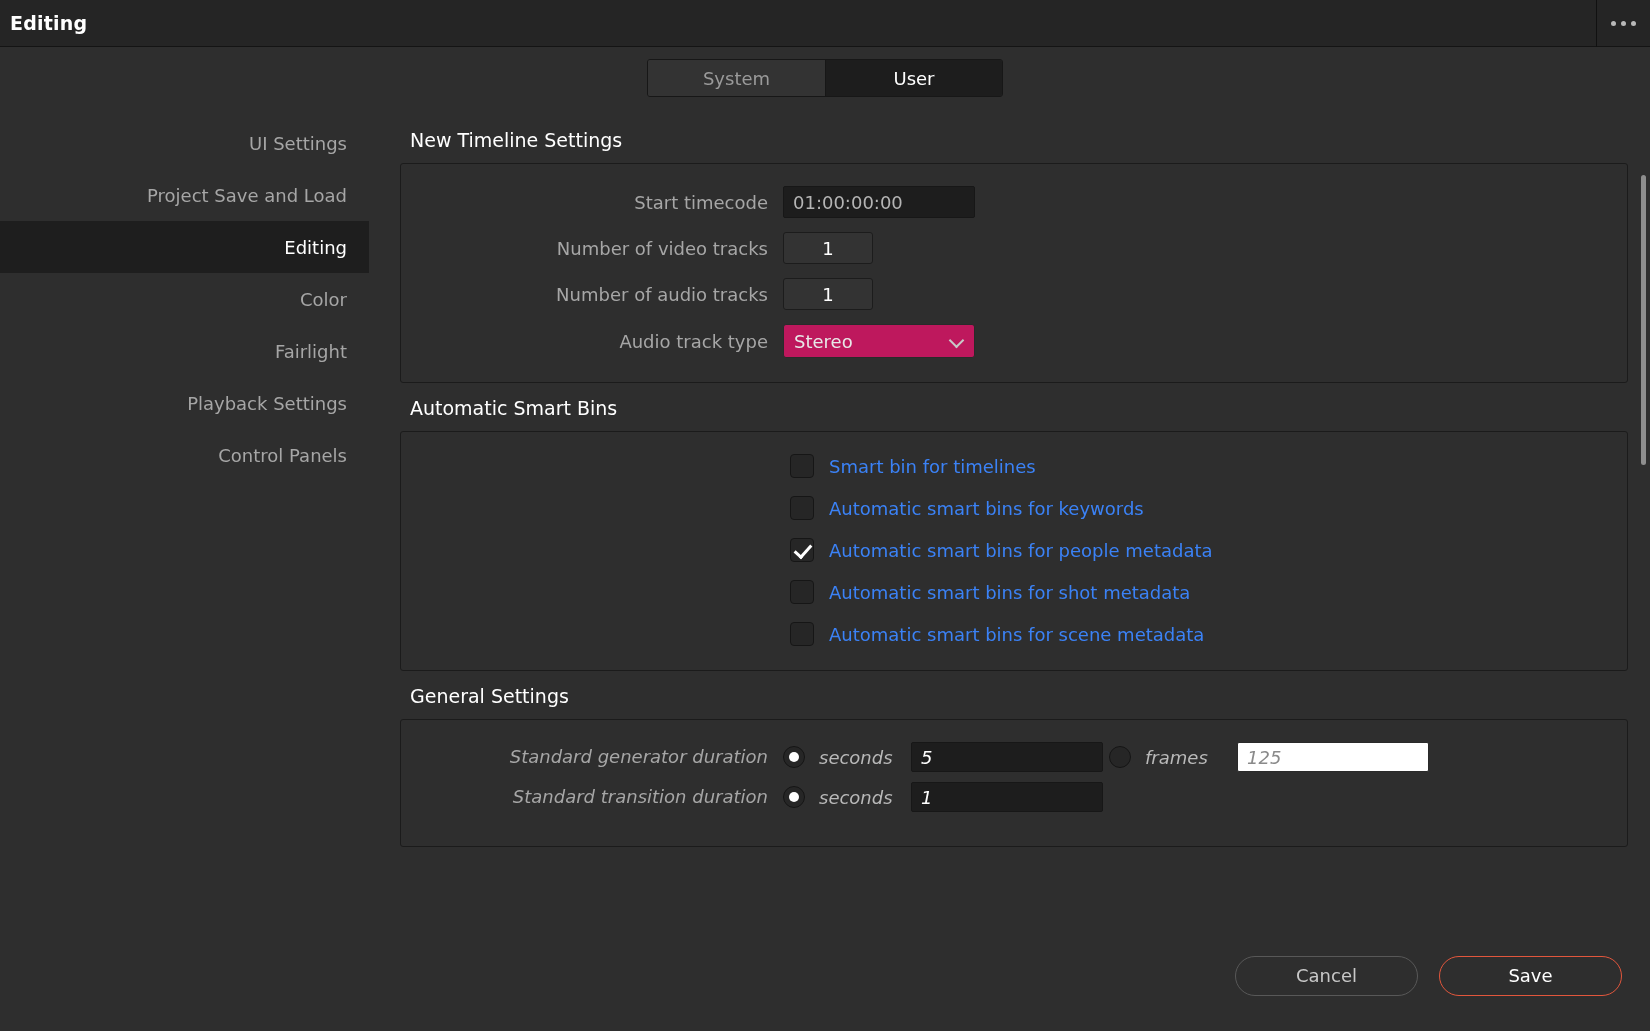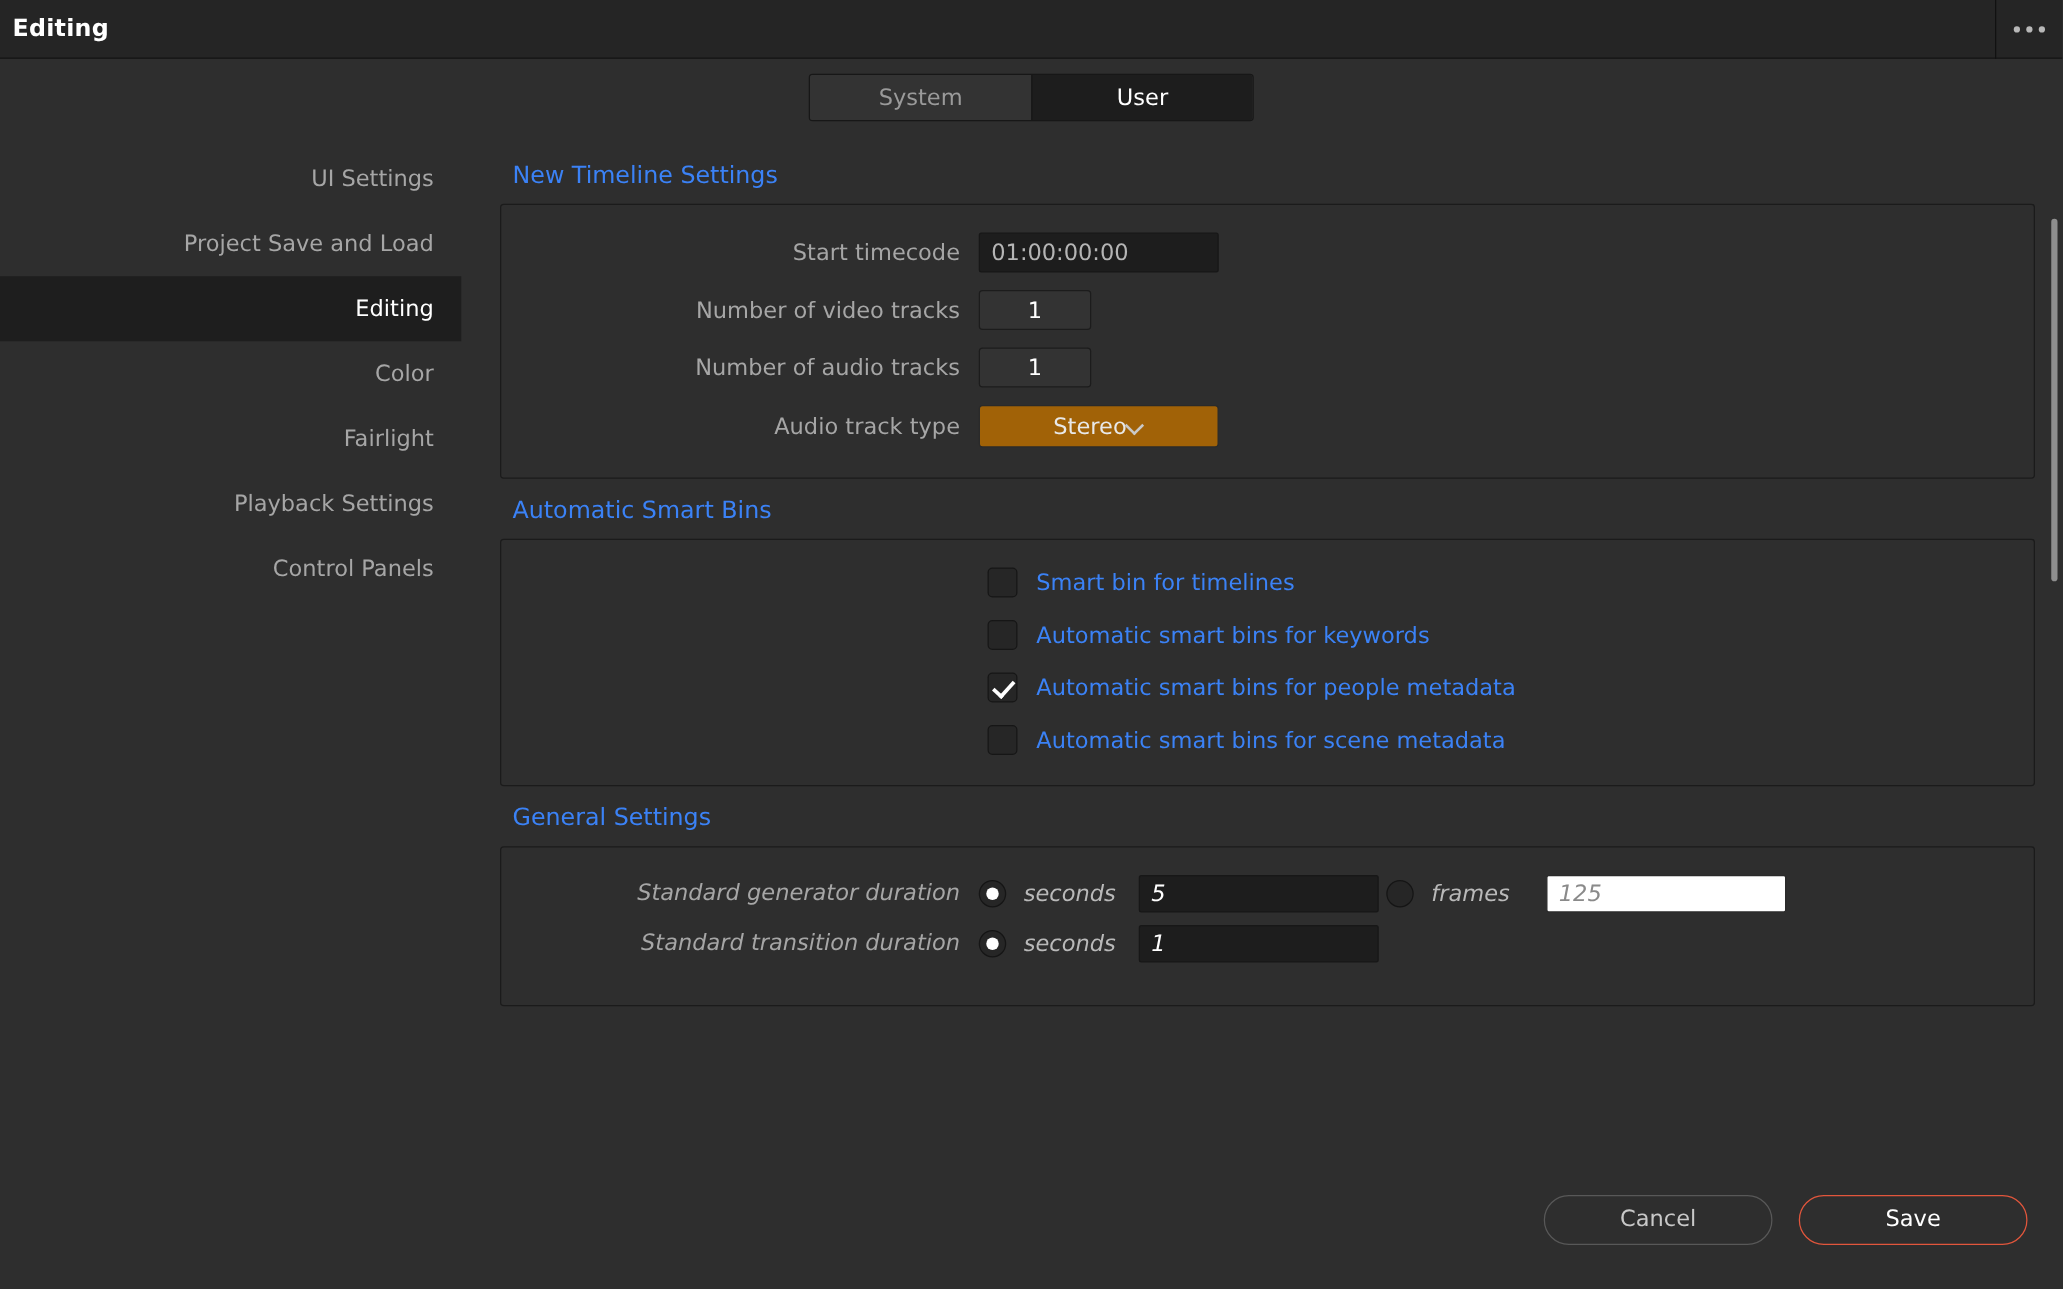--- a/index.html
+++ b/index.html
@@ -51,21 +51,21 @@
   .side-item.active { background: #1e1e1e; color: #ffffff; }
 
   
   .content {
     flex: 1; position: relative; overflow: hidden;
     padding: 0 22px 0 31px;
   }
   .content-inner { padding-top: 6px; }
 
   .section-title {
-    font-size: 19px; color: #3b82f6; margin: 14px 0 12px 10px; font-weight: normal;
+    font-size: 19px; color: #ffffff; margin: 14px 0 12px 10px; font-weight: normal;
   }
   .panel {
     border: 1px solid #1b1b1b; border-radius: 3px;
     background: #2e2e2e; padding: 22px 0 24px 0;
   }
 
   .row { display: flex; align-items: center; margin-bottom: 14px; }
   .row:last-child { margin-bottom: 0; }
   .row-label {
     width: 382px; text-align: right; padding-right: 15px;
@@ -76,23 +76,23 @@
   .txt-input {
     height: 32px; background: #1d1d1d; border: 1px solid #171717; border-radius: 2px;
     color: #b5b5b5; font-size: 18px; display: flex; align-items: center; padding: 0 9px;
   }
   .txt-input.timecode { width: 192px; }
   .num-input {
     width: 90px; height: 32px; background: #333333; border: 1px solid #1c1c1c; border-radius: 3px;
     color: #ffffff; font-size: 18px; display: flex; align-items: center; justify-content: center;
   }
   .select {
-    width: 192px; height: 34px; background: #a16207; border: 1px solid #2a2a2a; border-radius: 3px;
+    width: 192px; height: 34px; background: #be185d; border: 1px solid #2a2a2a; border-radius: 3px;
     color: #e8e8e8; font-size: 18px; display: flex; align-items: center;
-    padding: 0 10px; justify-content: center;
+    padding: 0 10px; justify-content: space-between;
   }
   .chev { width: 14px; height: 14px; position: relative; }
   .chev::after {
     content: ""; position: absolute; left: 1px; top: 1px; width: 9px; height: 9px;
     border-right: 2px solid #c9c9c9; border-bottom: 2px solid #c9c9c9;
     transform: rotate(45deg);
   }
 
   
   .cb-row { display: flex; align-items: center; margin-bottom: 18px; padding-left: 389px; }
@@ -233,20 +233,24 @@
           <div class="cb-row">
             <span class="checkbox"></span>
             <span class="cb-label">Automatic smart bins for keywords</span>
           </div>
 
           <div class="cb-row">
             <span class="checkbox checked"></span>
             <span class="cb-label">Automatic smart bins for people metadata</span>
           </div>
 
+          <div class="cb-row">
+            <span class="checkbox"></span>
+            <span class="cb-label">Automatic smart bins for shot metadata</span>
+          </div>
 
           <div class="cb-row">
             <span class="checkbox"></span>
             <span class="cb-label">Automatic smart bins for scene metadata</span>
           </div>
 
         </div>
 
         <div class="section-title">General Settings</div>
         <div class="panel">

